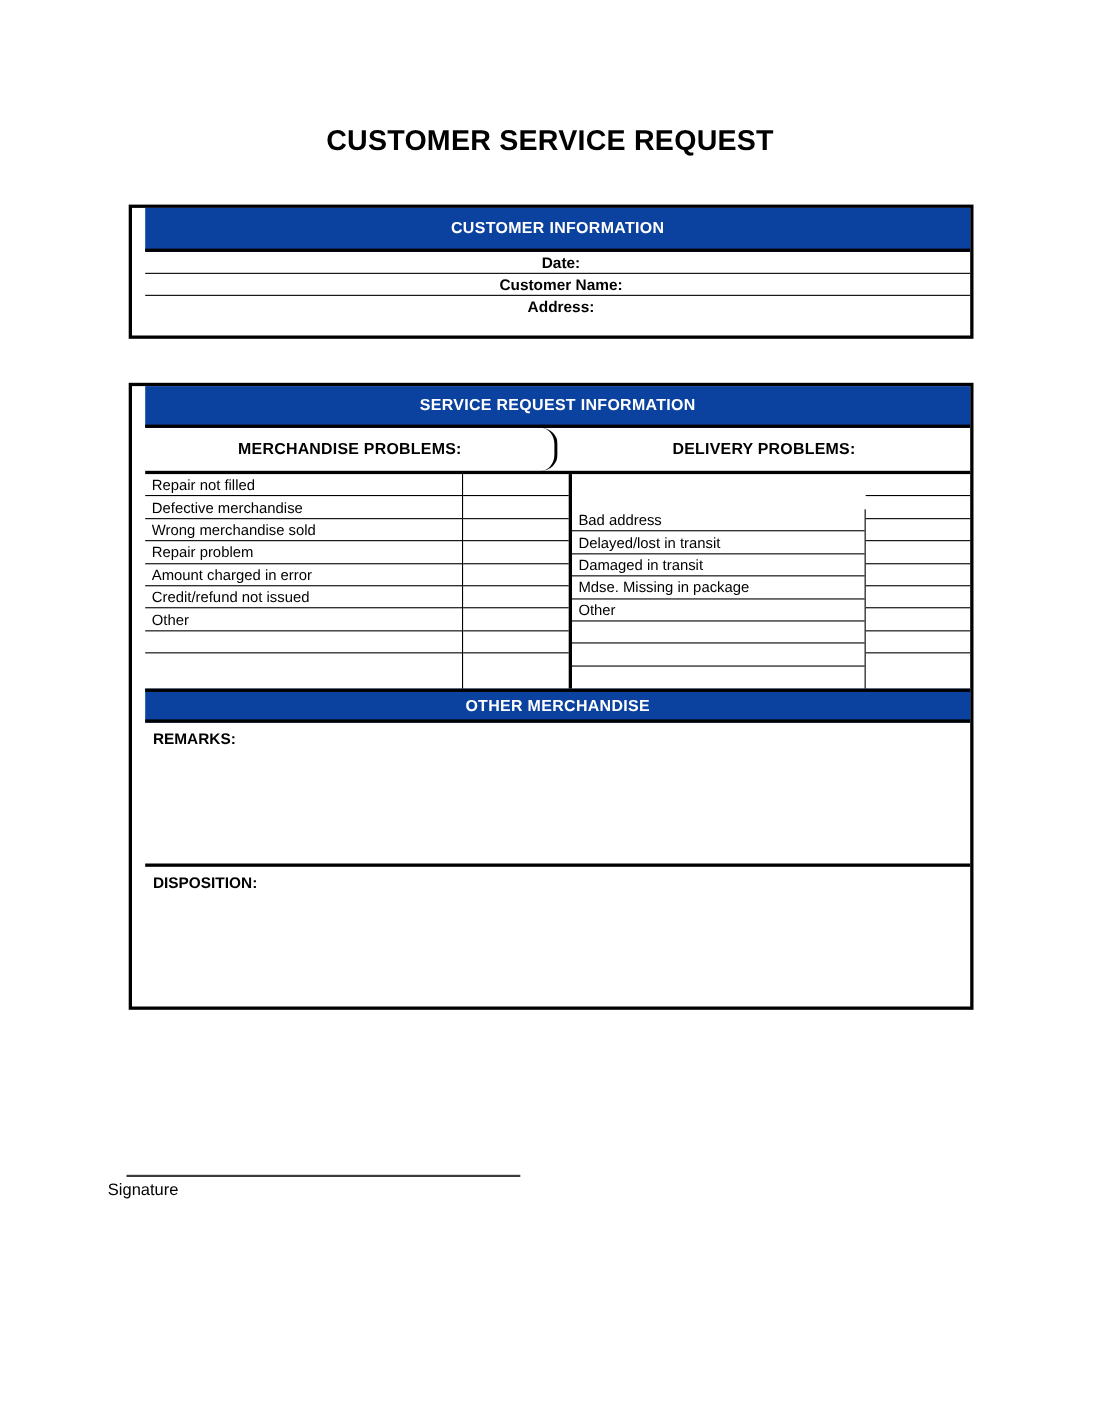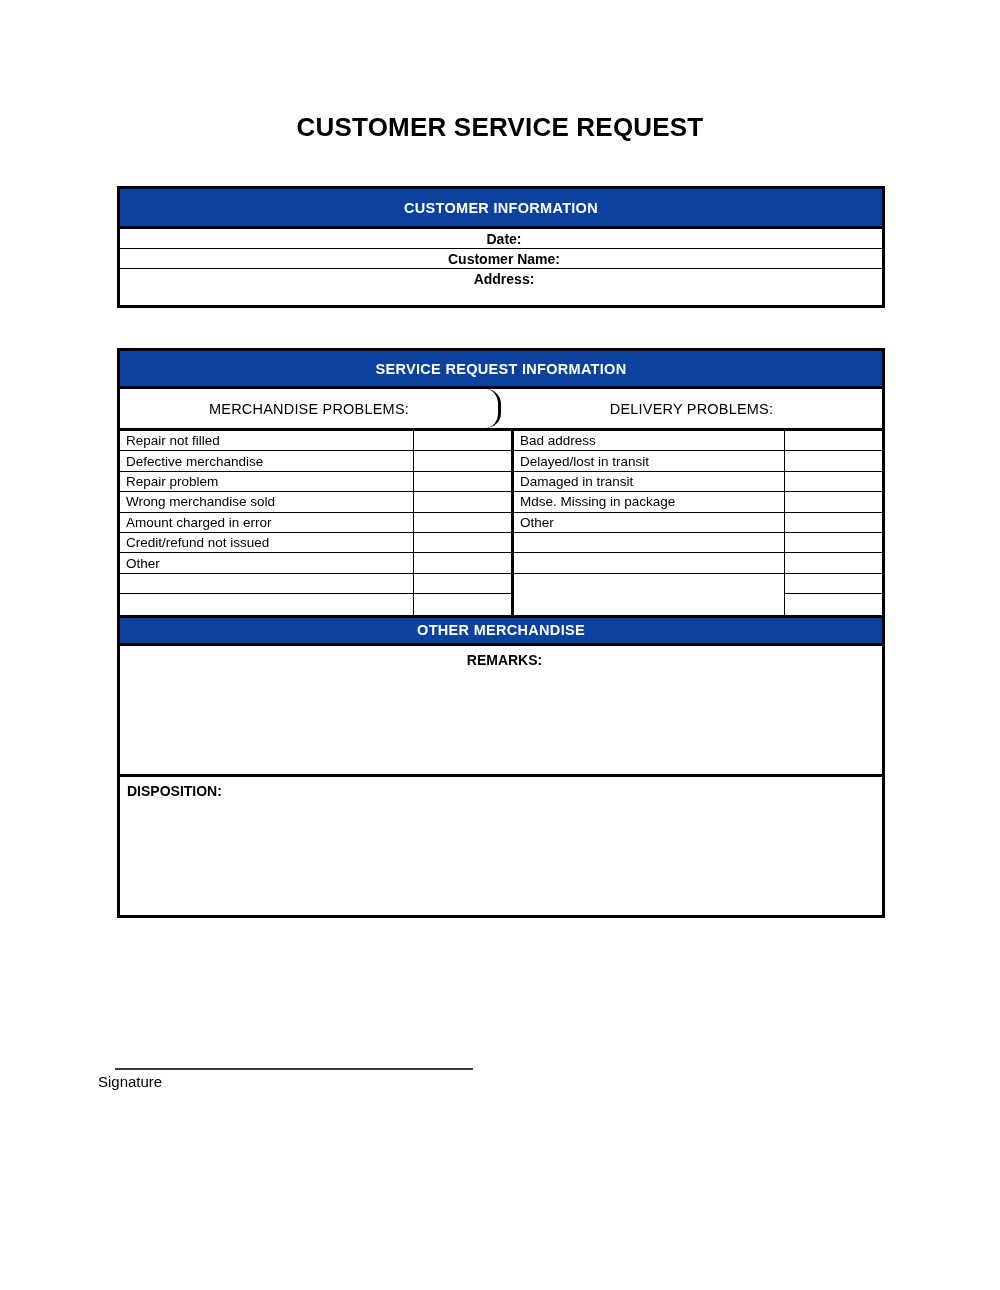--- a/index.html
+++ b/index.html
@@ -34,20 +34,21 @@
     font-weight: bold;
     letter-spacing: 0.2px;
   }
 
   
   .block {
     position: absolute;
     border: 3px solid #000000;
     background: #ffffff;
     box-sizing: border-box;
+    padding-left: 12px;
   }
 
   .bluebar {
     background: #0B429F;
     color: #ffffff;
     font-weight: bold;
     font-size: 14.5px;
     text-align: center;
     letter-spacing: 0.3px;
     display: flex;
@@ -96,36 +97,36 @@
     display: flex;
     height: 42px;
     border-bottom: 3px solid #000;
     box-sizing: border-box;
   }
   .prob-head .ph-cell {
     display: flex;
     align-items: center;
     justify-content: center;
     font-size: 14.5px;
-    font-weight: normal;
+    font-weight: bold;
     box-sizing: border-box;
     letter-spacing: 0.2px;
     border-radius: 15px;
   }
   .ph-merch { width: 50%; border-right: 3px solid #000; }
   .ph-deliv { width: 50%; }
 
   .prob-grid {
     display: flex;
     box-sizing: border-box;
   }
   .pg-col { box-sizing: border-box; }
   .pg-merch-label { width: 294px; border-right: 1.5px solid #000; }
   .pg-merch-box   { width: 100px; border-right: 3px solid #000; }
-  .pg-deliv-label { width: 271px; border-right: 1.5px solid #000; }
+  .pg-deliv-label { width: 271px; border-right: 1.5px solid #000; margin-top: 32px; }
   .pg-deliv-box   { width: 97px; }
 
   .pg-cell {
     height: 20.4px;
     box-sizing: border-box;
     border-bottom: 1.5px solid #000;
     display: flex;
     align-items: center;
     padding-left: 6px;
     font-size: 13.5px;
@@ -138,21 +139,21 @@
     border-top: 3px solid #000;
     border-bottom: 3px solid #000;
   }
 
   .freeform {
     box-sizing: border-box;
     padding: 6px 0 0 7px;
     font-size: 14px;
     font-weight: bold;
   }
-  #remarks-area { height: 131px; border-bottom: 3px solid #000; text-align: center; }
+  #remarks-area { height: 131px; border-bottom: 3px solid #000; }
   #disposition-area { height: 129px; }
 
   
   #signature-line {
     position: absolute;
     left: 115px;
     top: 1068px;
     width: 358px;
     height: 0;
     border-top: 2px solid #3b3b3b;
@@ -194,22 +195,22 @@
     <div class="prob-head">
       <div class="ph-cell ph-merch">MERCHANDISE PROBLEMS:</div>
       <div class="ph-cell ph-deliv">DELIVERY PROBLEMS:</div>
     </div>
 
     <div class="prob-grid">
 
       <div class="pg-col pg-merch-label">
         <div class="pg-cell">Repair not filled</div>
         <div class="pg-cell">Defective merchandise</div>
+        <div class="pg-cell">Wrong merchandise sold</div>
         <div class="pg-cell">Repair problem</div>
-        <div class="pg-cell">Wrong merchandise sold</div>
         <div class="pg-cell">Amount charged in error</div>
         <div class="pg-cell">Credit/refund not issued</div>
         <div class="pg-cell">Other</div>
         <div class="pg-cell"></div>
         <div class="pg-cell"></div>
       </div>
 
       <div class="pg-col pg-merch-box">
         <div class="pg-cell"></div>
         <div class="pg-cell"></div>

